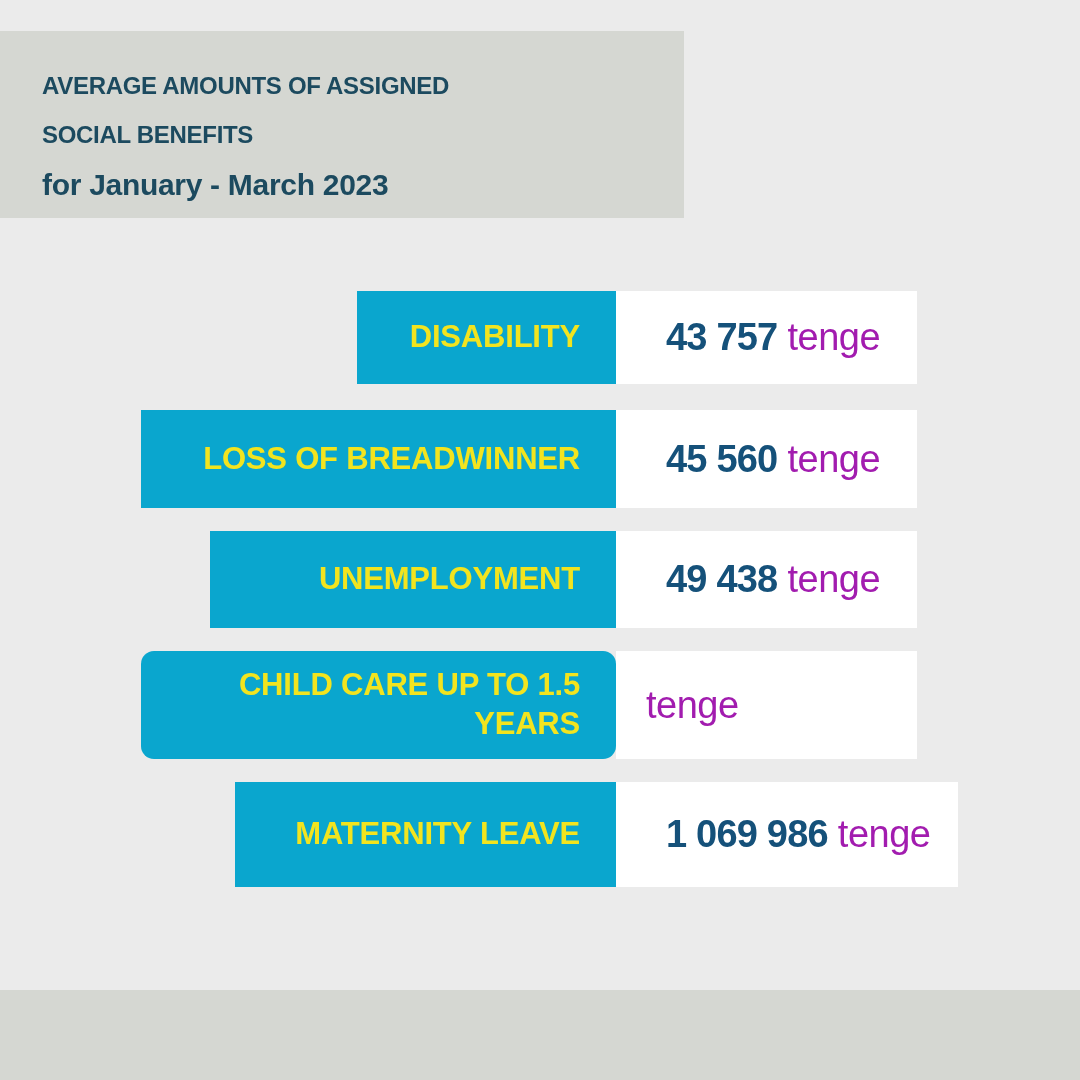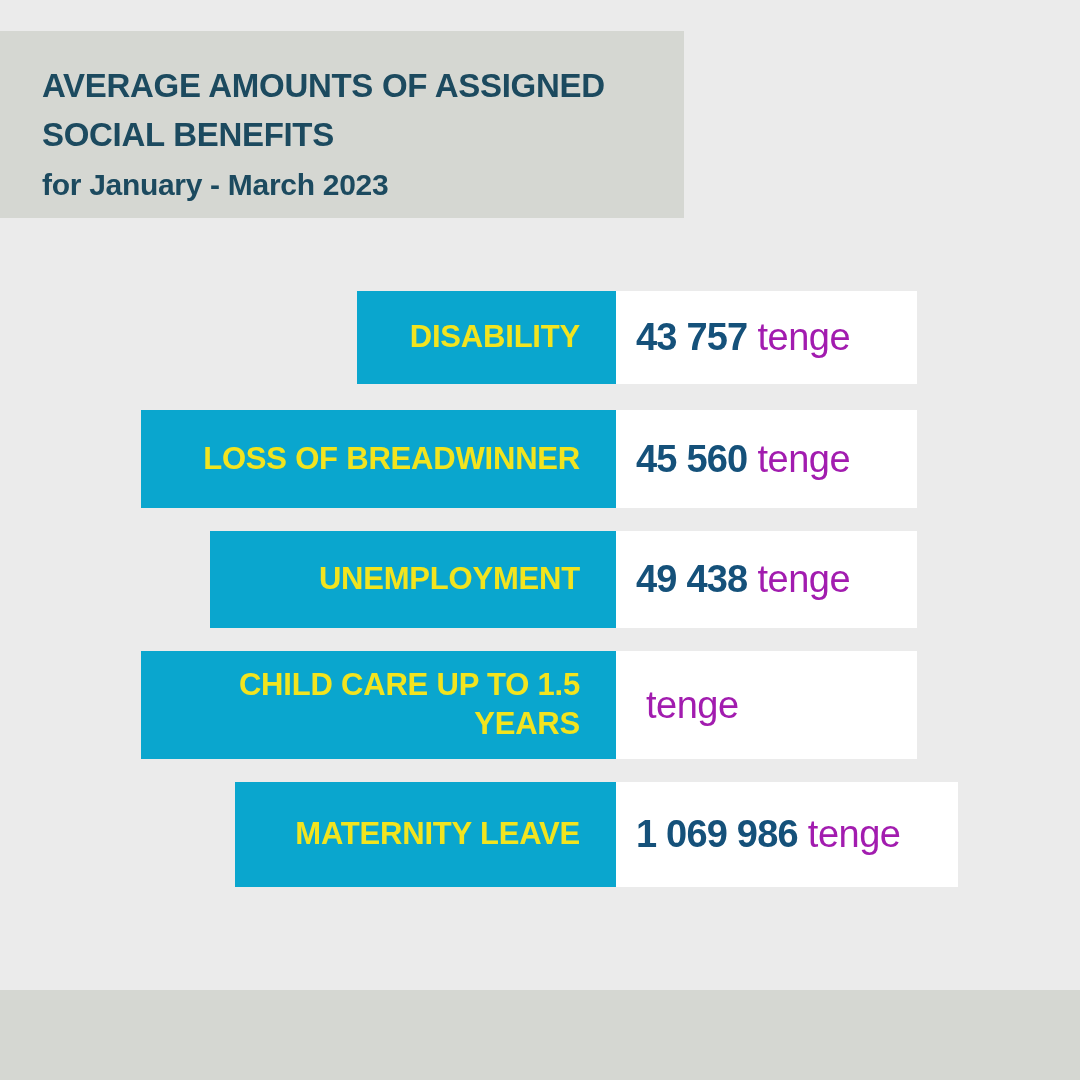--- a/index.html
+++ b/index.html
@@ -7,21 +7,21 @@
     position:relative;width:1080px;height:1080px;overflow:hidden;
     background:#ebebeb;font-family:"Liberation Sans","DejaVu Sans",sans-serif;
   }
   
   .header-card{
     position:absolute;left:0;top:31px;width:684px;height:187px;
     background:#d5d7d2;box-sizing:border-box;padding:30px 0 0 42px;
   }
   .title-line{
     display:block;white-space:nowrap;color:#1c4a5f;
-    font-weight:bold;font-size:33px;line-height:49px;letter-spacing:-0.3px;
+    font-weight:bold;font-size:24px;line-height:49px;letter-spacing:-0.3px;
   }
   .subtitle{
     display:block;margin-top:9px;color:#1c4a5f;
     font-weight:bold;font-size:30px;letter-spacing:-0.3px;white-space:nowrap;
   }
   
   .row{position:absolute;left:0;width:1080px;}
   .label-block{
     position:absolute;top:0;bottom:0;right:464px;background:#0aa6ce;
     display:flex;align-items:center;justify-content:flex-end;
@@ -29,26 +29,26 @@
   }
   .label-text{
     color:#f2e41f;font-weight:bold;font-size:31px;line-height:1.25;
     text-align:right;letter-spacing:-0.2px;
   }
   .value-block{
     position:absolute;top:0;bottom:0;left:616px;width:301px;background:#ffffff;
     display:flex;align-items:center;box-sizing:border-box;padding-left:20px;
     white-space:nowrap;
   }
-  .value-num{color:#15517a;font-weight:bold;font-size:38px;letter-spacing:-0.8px;}
+  .value-num{color:#15517a;font-weight:bold;font-size:38px;letter-spacing:-0.8px;margin-left:30px;}
   .value-unit{color:#a21caf;font-weight:normal;font-size:38px;margin-left:10px;letter-spacing:-0.5px;}
   .row-1{top:291px;height:93px;}  .row-1 .label-block{left:357px;padding-left:28px;}
   .row-2{top:410px;height:98px;}  .row-2 .label-block{left:141px;}
   .row-3{top:531px;height:97px;}  .row-3 .label-block{left:210px;}
-  .row-4{top:651px;height:108px;} .row-4 .label-block{left:141px;}
+  .row-4{top:651px;height:108px;} .row-4 .label-block{left:141px;border-radius:13px;}
   .row-4 .label-text{max-width:390px;}
   .row-5{top:782px;height:105px;} .row-5 .label-block{left:235px;}
   .row-5 .value-block{width:342px;}
   
   .footer-strip{
     position:absolute;left:0;top:990px;width:1080px;height:90px;background:#d5d7d2;
   }
 </style>
 </head>
 <body>

